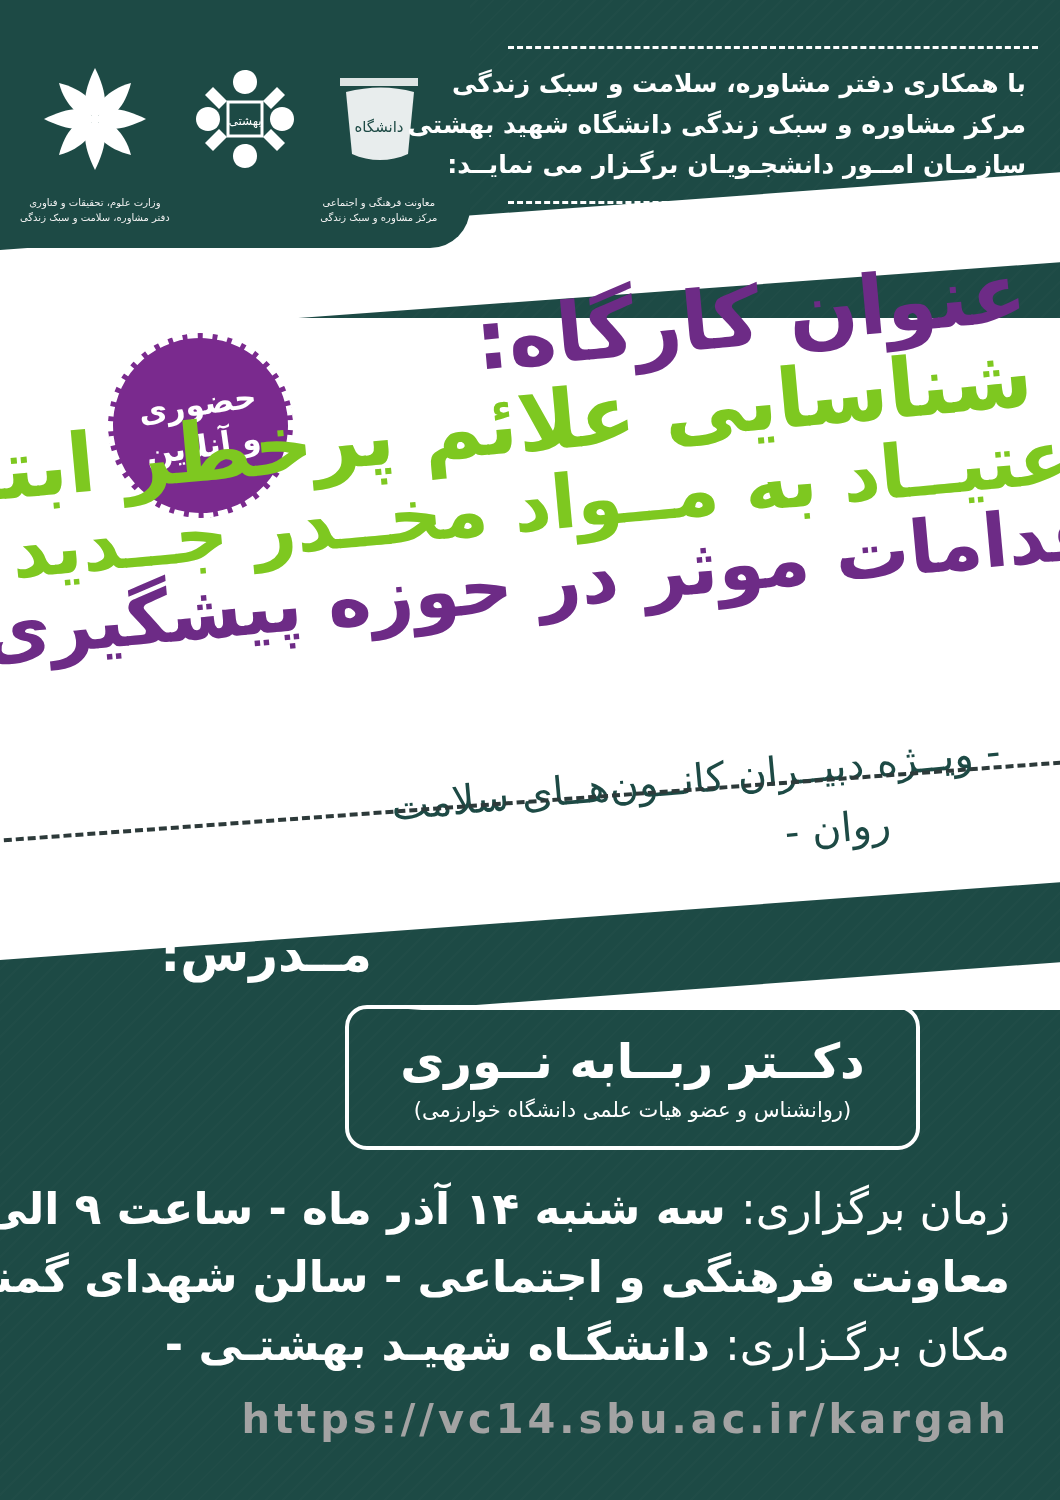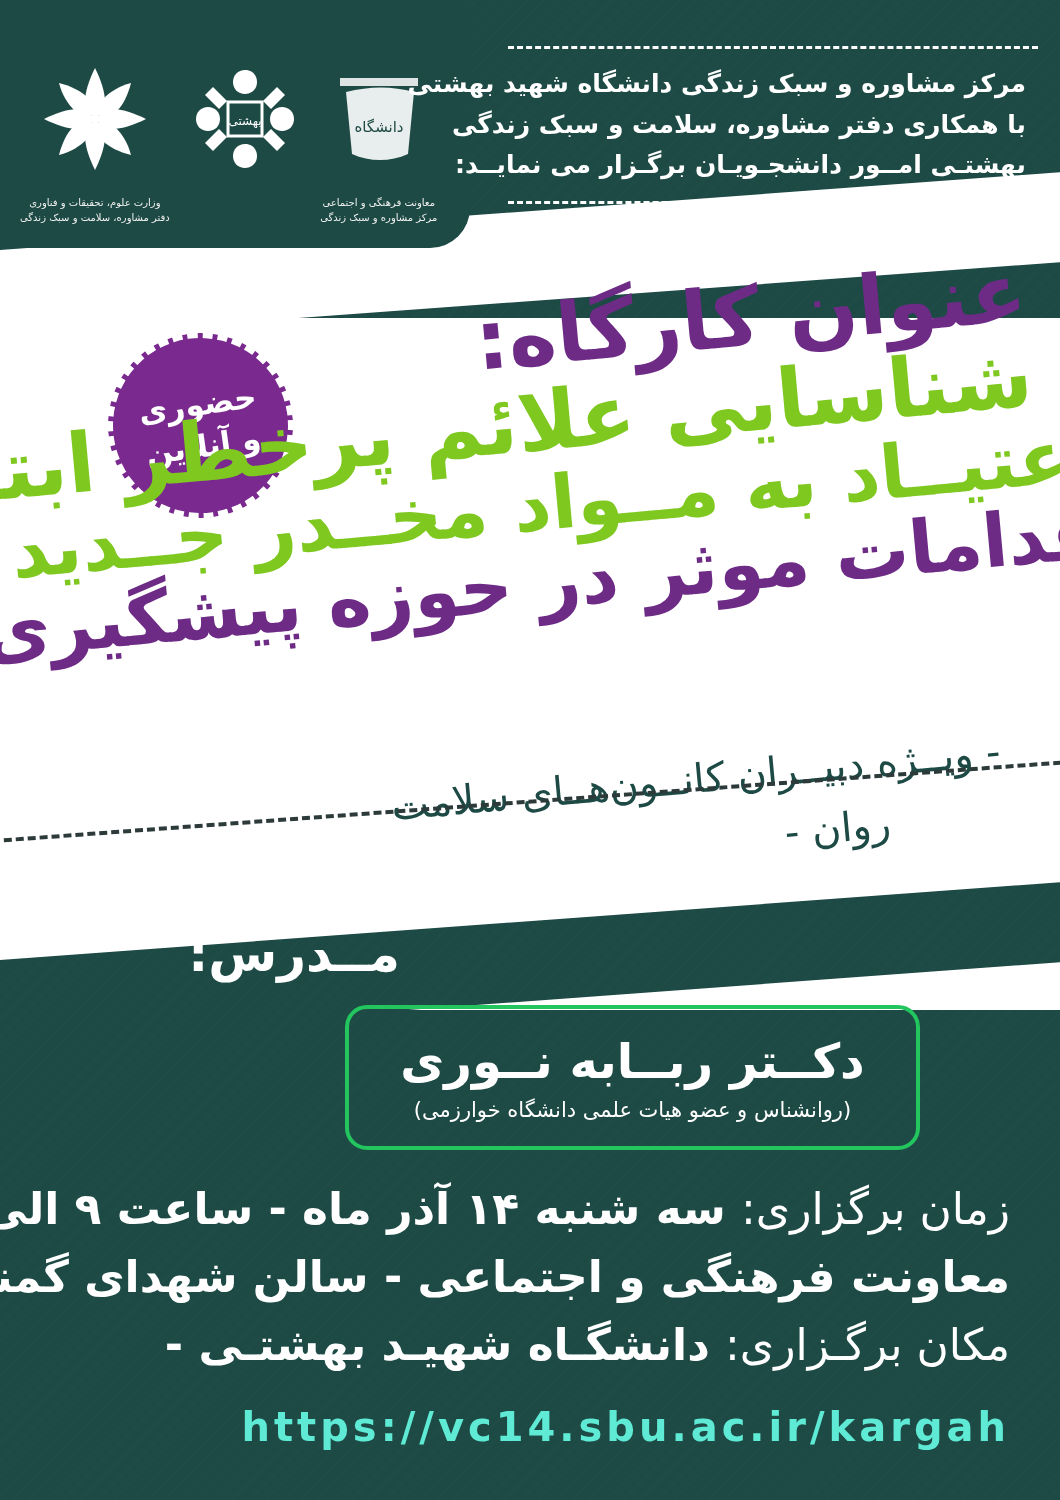--- a/index.html
+++ b/index.html
@@ -198,32 +198,32 @@
     left: -20px; top: 840px;
     width: 1120px;
     border-top: 4px dashed #2d3a3a;
     transform: rotate(-4.2deg);
     transform-origin: left center;
   }
 
   
   .presenter-label {
     position: absolute;
-    right: 660px; top: 925px;
+    right: 688px; top: 925px;
     font-size: 50px;
     font-weight: bold;
     color: #ffffff;
     direction: rtl;
     letter-spacing: 4px;
   }
   .presenter-box {
     position: absolute;
     left: 345px; top: 1005px;
     width: 575px; height: 145px;
-    border: 4px solid #22c55e;
+    border: 4px solid #ffffff;
     border-radius: 22px;
     color: #ffffff;
     display: flex;
     flex-direction: column;
     align-items: center;
     justify-content: center;
     direction: rtl;
     box-sizing: border-box;
   }
   .presenter-name {
@@ -250,24 +250,24 @@
   }
   .detail-line {
     font-size: 44px;
     line-height: 1.55;
     font-weight: bold;
     letter-spacing: .5px;
     white-space: nowrap;
   }
   .detail-line .lbl { font-weight: normal; }
   .url {
-    margin-top: 24px;
+    margin-top: 16px;
     font-size: 40px;
     font-weight: bold;
-    color: #5eead4;
+    color: #a3a3a3;
     direction: ltr;
     text-align: right;
     letter-spacing: 4px;
     font-family: "DejaVu Sans", "Liberation Sans", sans-serif;
   }
 </style>
 </head>
 <body>
 
 <div class="poster">
@@ -329,23 +329,23 @@
           <text x="59" y="72" fill="#1d4a45" font-size="15" text-anchor="middle" font-family="DejaVu Sans, sans-serif">دانشگاه</text>
         </svg>
         <span class="logo-caption">معاونت فرهنگی و اجتماعی<br>مرکز مشاوره و سبک زندگی</span>
       </div>
 
     </div>
   </div>
 
   <div class="header-text">
     <div class="dash-top"></div>
+    <div class="header-line">با همکاری دفتر مشاوره، سلامت و سبک زندگی</div>
     <div class="header-line">مرکز مشاوره و سبک زندگی دانشگاه شهید بهشتی</div>
-    <div class="header-line">با همکاری دفتر مشاوره، سلامت و سبک زندگی</div>
-    <div class="header-line">بهشتـی امــور دانشجـویـان برگـزار می نمایــد:</div>
+    <div class="header-line">سازمـان امــور دانشجـویـان برگـزار می نمایــد:</div>
     <div class="dash-bottom"></div>
   </div>
 
   <div class="badge">
     <span>حضوری</span>
     <span>و آنلاین</span>
   </div>
 
   <div class="title-wrap">
     <div class="title-line t1">عنوان کارگاه:</div>

